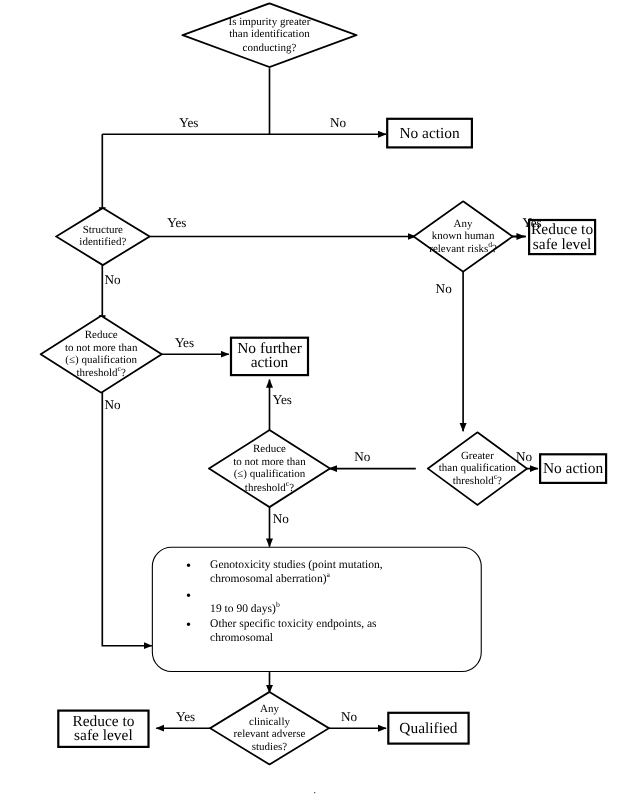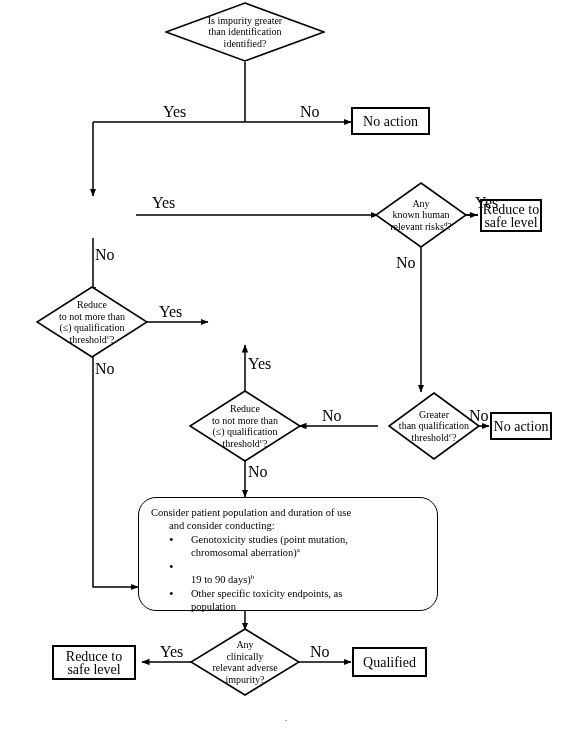--- a/index.html
+++ b/index.html
@@ -51,21 +51,21 @@
     z-index:5;
   }
   .roundbox .lead{margin:0 0 0 4px;}
   .roundbox .lead .ind{display:block;margin-left:18px;}
   .roundbox ul{margin:1px 0 0 0;padding:0 0 0 22px;list-style:none;}
   .roundbox li{position:relative;margin:0 0 1px 0;padding-left:22px;}
   .roundbox li .bul{position:absolute;left:0;top:0;font-size:13px;line-height:13px;}
 
   .elbl{
     position:absolute;
-    font-size:16px;
+    font-size:12px;
     line-height:11px;
     background:transparent;
     z-index:7;
     white-space:nowrap;
   }
   sup{font-size:7px;vertical-align:super;line-height:0;}
   .dot{position:absolute;font-size:9px;color:#000;}
 </style>
 </head>
 <body>
@@ -116,29 +116,40 @@
   </svg>
 
   <div class="node diamond" style="left:165px;top:2px;width:160px;height:60px;">
     <svg class="dshape" viewBox="0 0 160 60" preserveAspectRatio="none">
       <polygon points="80,1 159,30 80,59 1,30" fill="#fff" stroke="#000" stroke-width="1.6"></polygon>
     </svg>
     <div class="dlabel">
       <div>
         <div>Is impurity greater</div>
         <div>than identification</div>
-        <div>identified?</div>
+        <div>conducting?</div>
       </div>
     </div>
   </div>
 
   <div class="node box" style="left:351px;top:107px;width:79px;height:28px;">
     <span>No action</span>
   </div>
 
+  <div class="node diamond" style="left:50px;top:188px;width:87px;height:54px;">
+    <svg class="dshape" viewBox="0 0 87 54" preserveAspectRatio="none">
+      <polygon points="43.5,1 86,27 43.5,53 1,27" fill="#fff" stroke="#000" stroke-width="1.6"></polygon>
+    </svg>
+    <div class="dlabel">
+      <div>
+        <div>Structure</div>
+        <div>identified?</div>
+      </div>
+    </div>
+  </div>
 
   <div class="node diamond" style="left:375px;top:182px;width:92px;height:66px;">
     <svg class="dshape" viewBox="0 0 92 66" preserveAspectRatio="none">
       <polygon points="46,1 91,33 46,65 1,33" fill="#fff" stroke="#000" stroke-width="1.6"></polygon>
     </svg>
     <div class="dlabel">
       <div>
         <div>Any</div>
         <div>known human</div>
         <div><span>relevant risks</span><sup>d</sup><span>?</span></div>
@@ -160,20 +171,26 @@
     <div class="dlabel">
       <div>
         <div>Reduce</div>
         <div>to not more than</div>
         <div>(≤) qualification</div>
         <div><span>threshold</span><sup>c</sup><span>?</span></div>
       </div>
     </div>
   </div>
 
+  <div class="node box" style="left:209px;top:306px;width:72px;height:36px;">
+    <div>
+      <div>No further</div>
+      <div>action</div>
+    </div>
+  </div>
 
   <div class="node diamond" style="left:189px;top:390px;width:112px;height:72px;">
     <svg class="dshape" viewBox="0 0 112 72" preserveAspectRatio="none">
       <polygon points="56,1 111,36 56,71 1,36" fill="#fff" stroke="#000" stroke-width="1.6"></polygon>
     </svg>
     <div class="dlabel">
       <div>
         <div>Reduce</div>
         <div>to not more than</div>
         <div>(≤) qualification</div>
@@ -193,53 +210,49 @@
         <div><span>threshold</span><sup>c</sup><span>?</span></div>
       </div>
     </div>
   </div>
 
   <div class="node box" style="left:490px;top:412px;width:62px;height:28px;">
     <span>No action</span>
   </div>
 
   <div class="node roundbox" style="left:138px;top:497px;width:300px;height:114px;">
-    <div class="lead">
-      <span>Consider patient population and duration of use</span>
-      <span class="ind">and consider conducting:</span>
-    </div>
     <ul>
       <li>
         <span class="bul">•</span>
         <span>Genotoxicity studies (point mutation,</span><br>
         <span>chromosomal aberration)</span><sup>a</sup>
       </li>
       <li>
         <span class="bul">•</span>
         <br>
         <span>19 to 90 days)</span><sup>b</sup>
       </li>
       <li>
         <span class="bul">•</span>
         <span>Other specific toxicity endpoints, as</span><br>
-        <span>population</span>
+        <span>chromosomal</span>
       </li>
     </ul>
   </div>
 
   <div class="node diamond" style="left:190px;top:628px;width:110px;height:68px;">
     <svg class="dshape" viewBox="0 0 110 68" preserveAspectRatio="none">
       <polygon points="55,1 109,34 55,67 1,34" fill="#fff" stroke="#000" stroke-width="1.6"></polygon>
     </svg>
     <div class="dlabel">
       <div>
         <div>Any</div>
         <div>clinically</div>
         <div>relevant adverse</div>
-        <div>impurity?</div>
+        <div>studies?</div>
       </div>
     </div>
   </div>
 
   <div class="node box" style="left:52px;top:645px;width:84px;height:35px;">
     <div>
       <div>Reduce to</div>
       <div>safe level</div>
     </div>
   </div>

